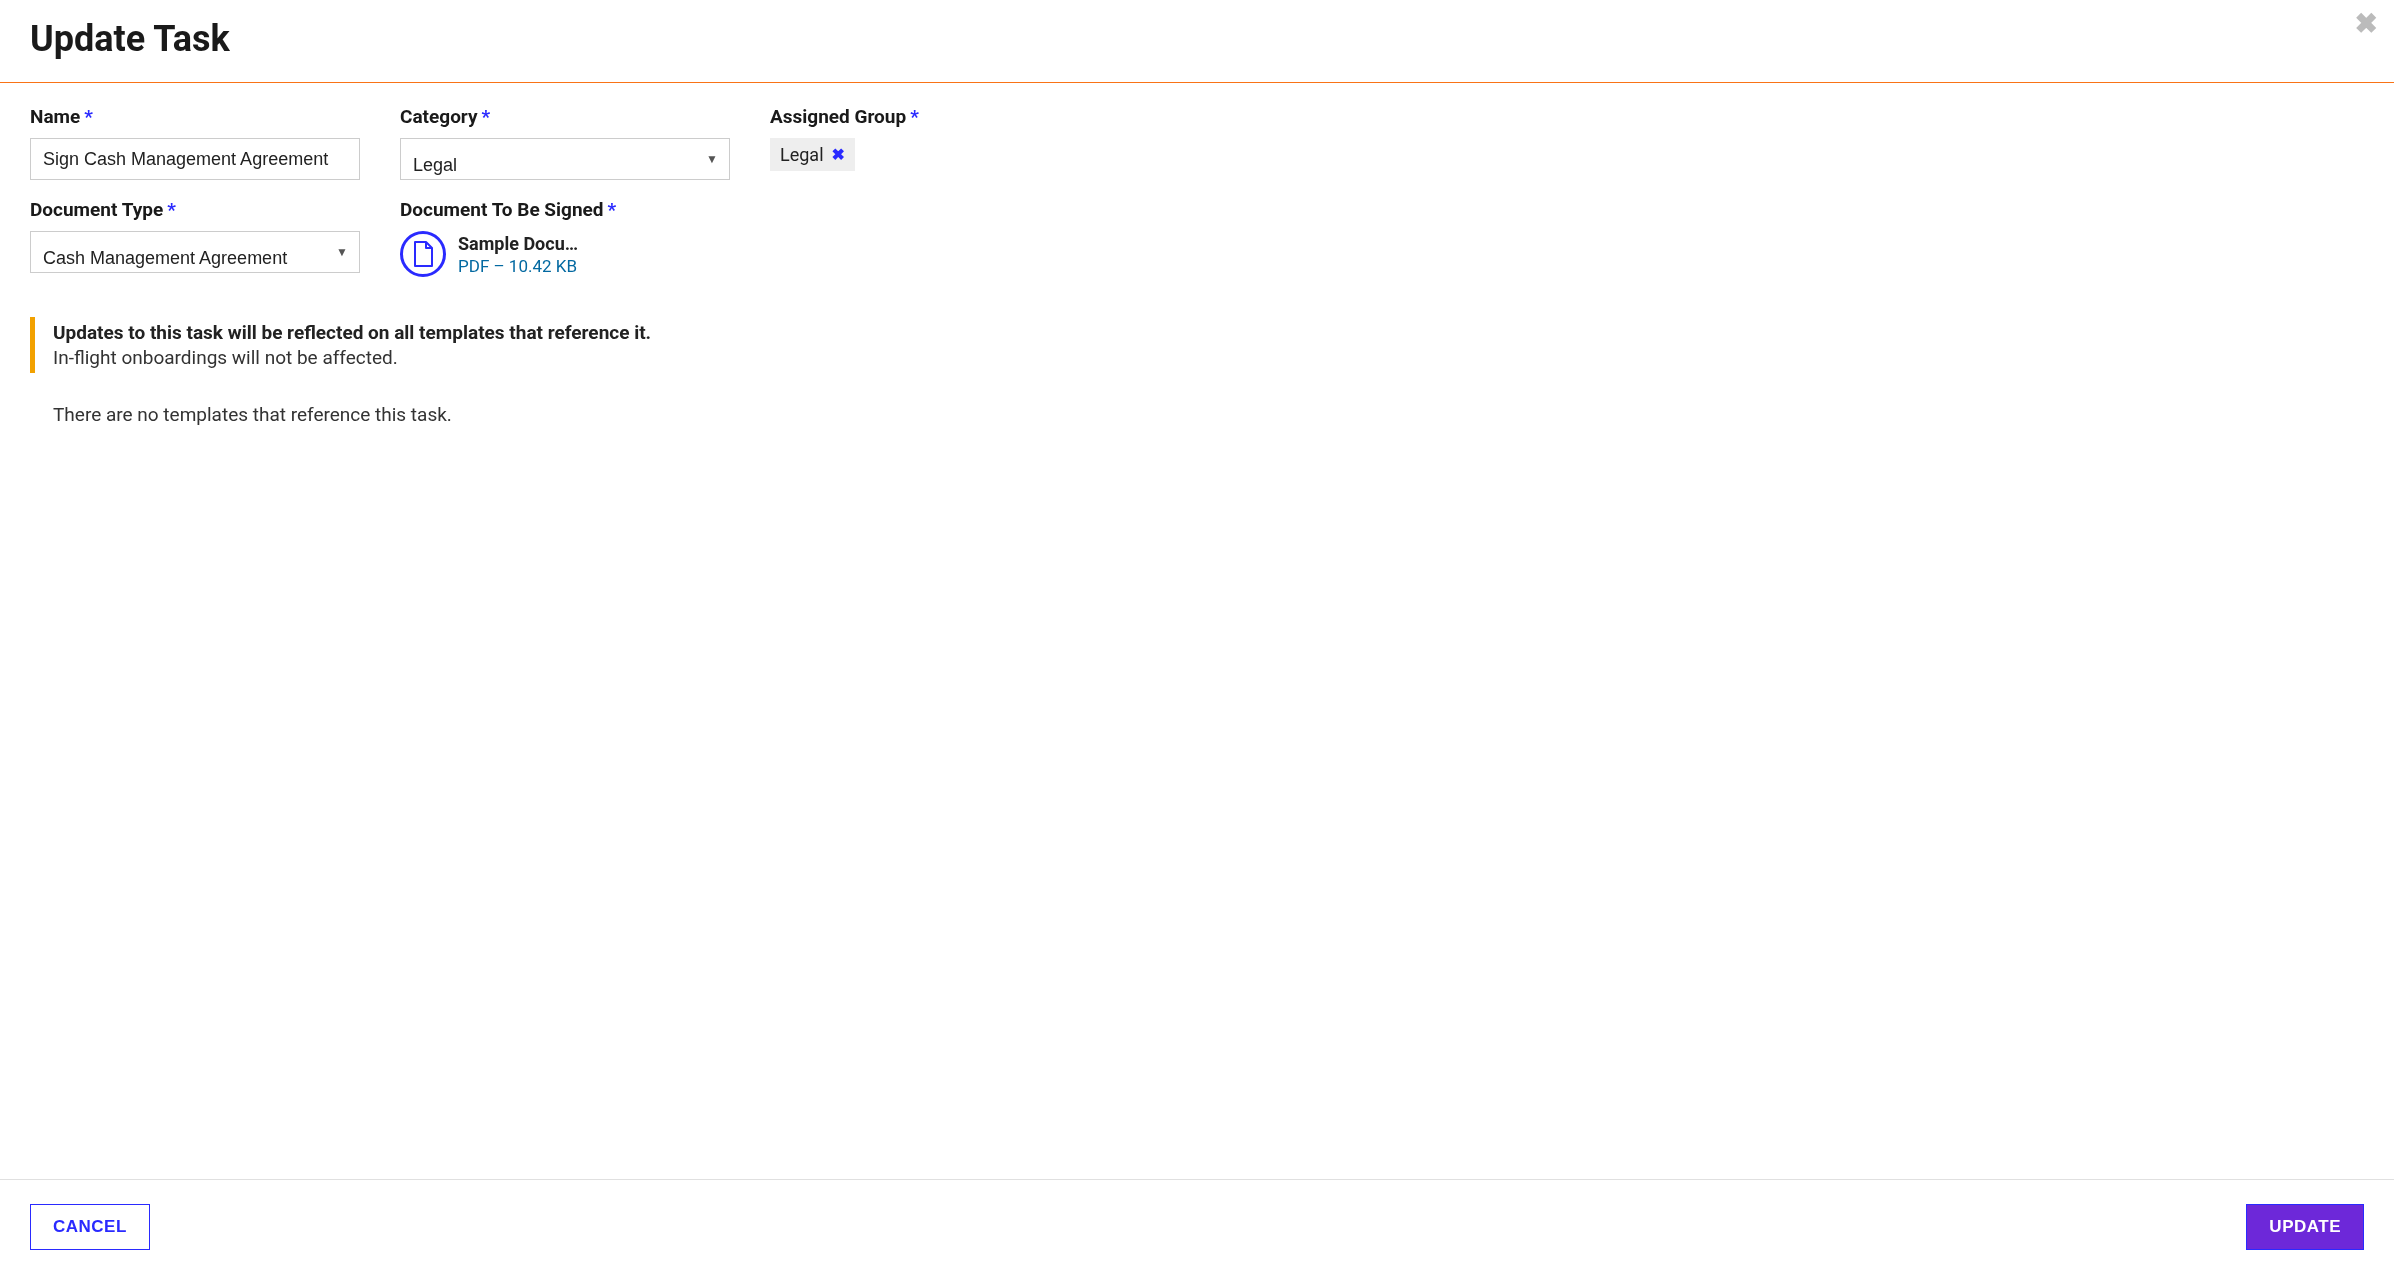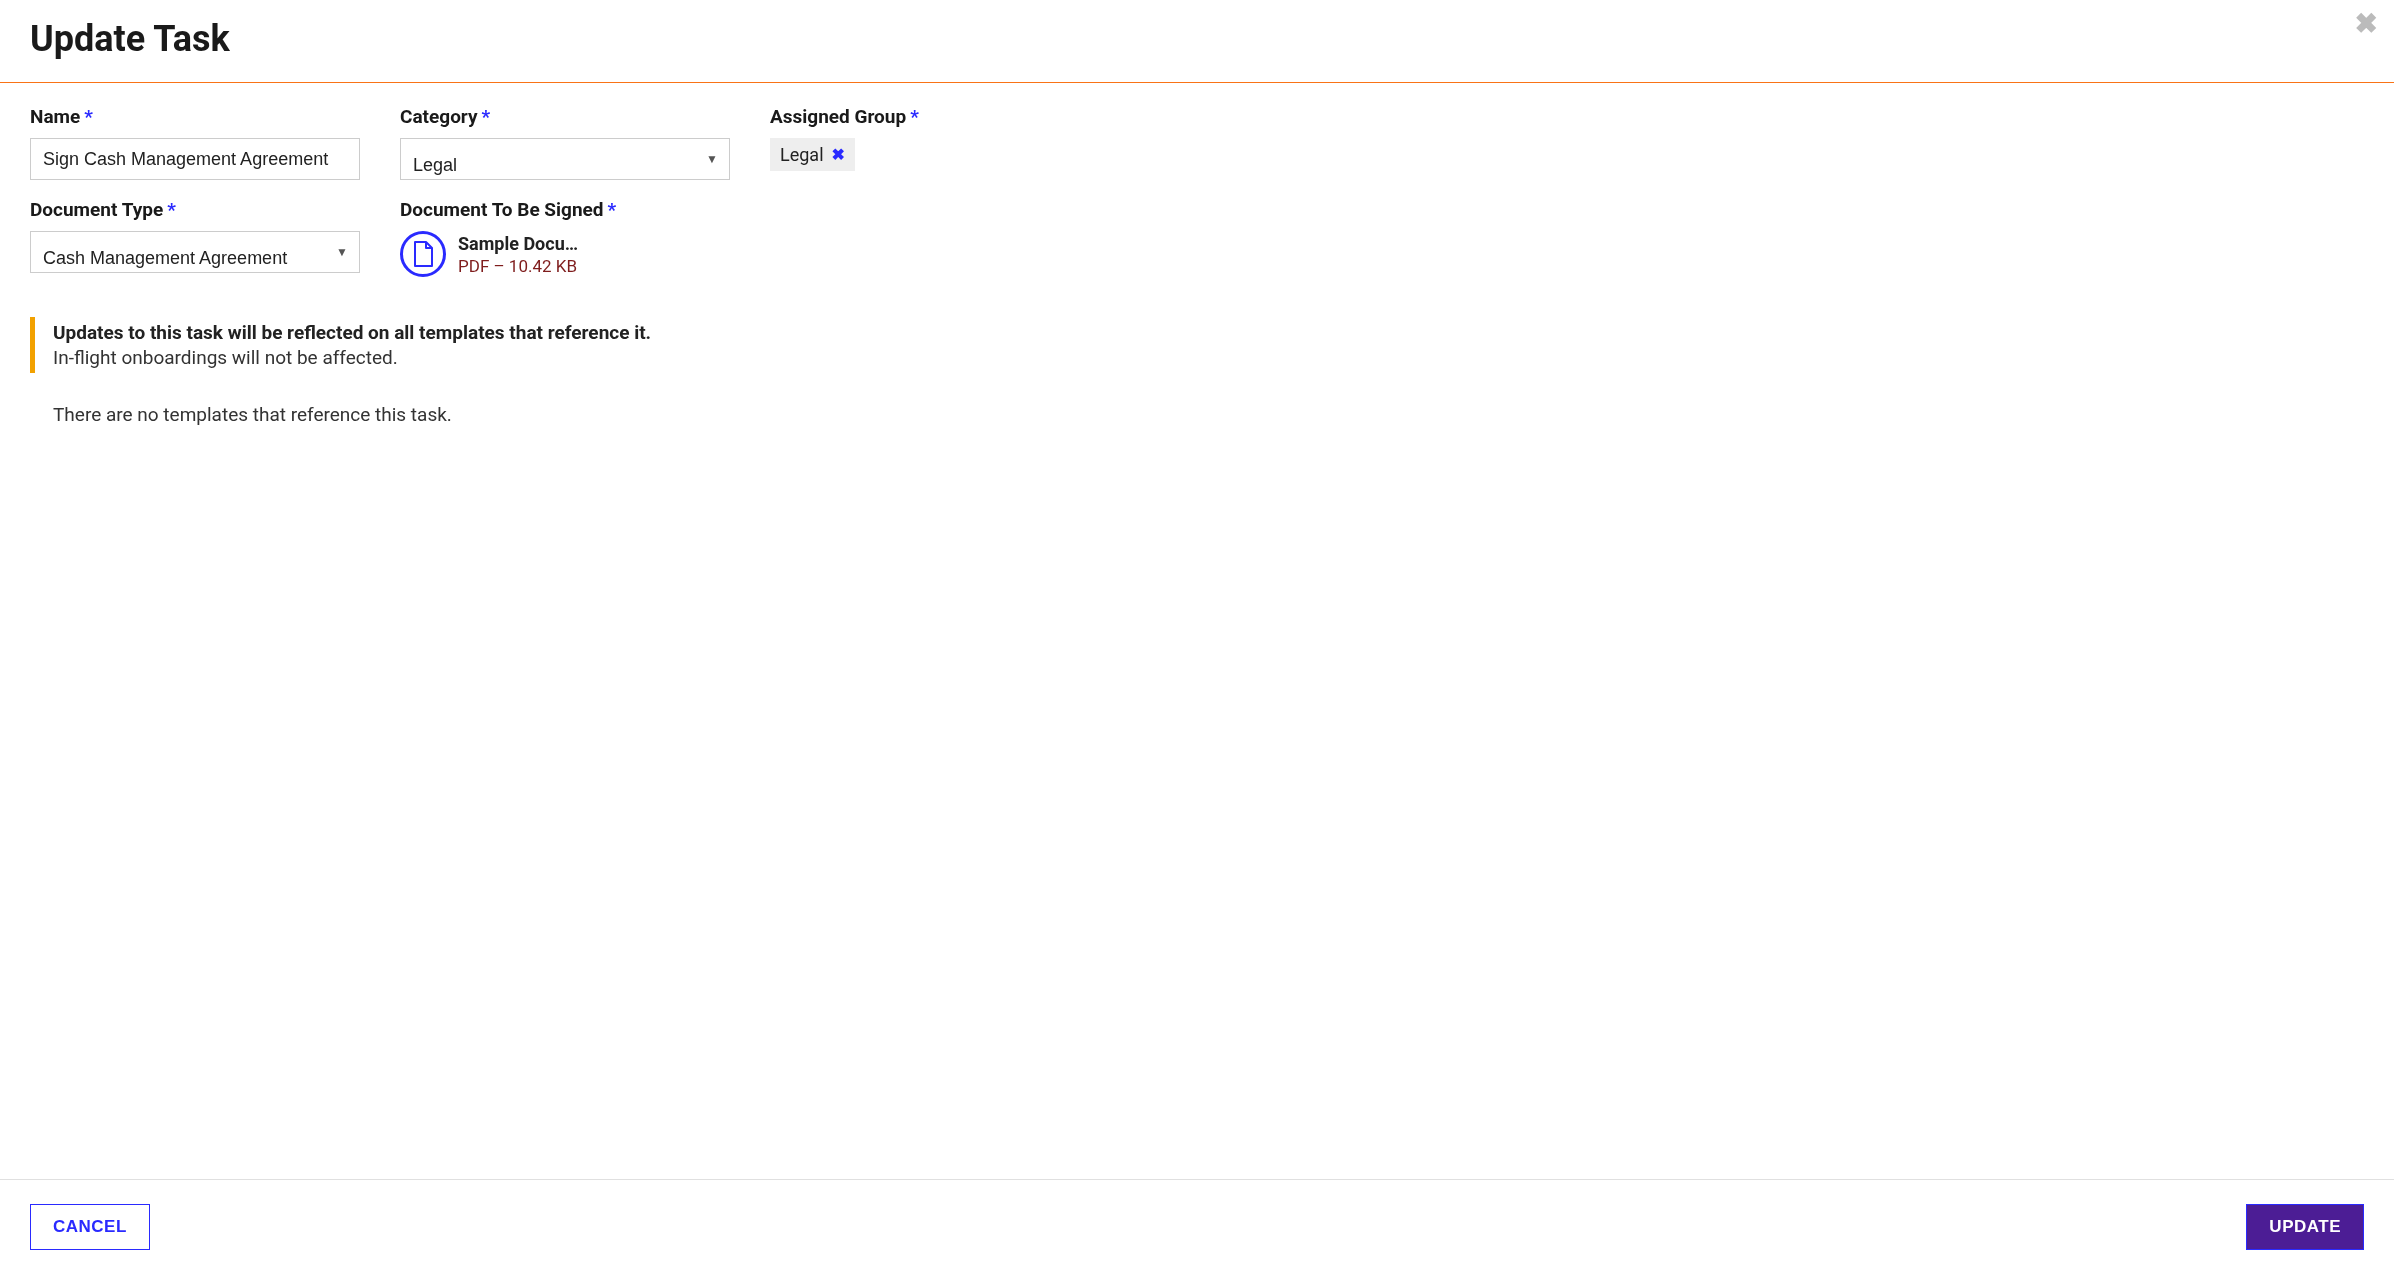--- a/index.html
+++ b/index.html
@@ -144,21 +144,21 @@
   .doc-name {
     font-size: 18px;
     font-weight: 700;
     max-width: 135px;
     white-space: nowrap;
     overflow: hidden;
     text-overflow: ellipsis;
   }
   .doc-sub {
     font-size: 17px;
-    color: #7f1d1d;
+    color: #0369a1;
     margin-top: 2px;
   }
 
   .notice-block {
     border-left: 5px solid #f2a100;
     padding: 4px 0 4px 18px;
     margin-top: 40px;
   }
   .notice-strong {
     font-size: 19px;
@@ -190,21 +190,21 @@
     padding: 12px 22px;
     cursor: pointer;
     letter-spacing: 0.5px;
   }
   .btn-cancel {
     background: #fff;
     border: 1px solid #2a2aff;
     color: #2a2aff;
   }
   .btn-update {
-    background: #4c1d95;
+    background: #6d28d9;
     border: 1px solid #2a2aff;
     color: #fff;
   }
 </style>
 </head>
 <body>
 
 <div class="modal">
 
   <div class="modal-header">

